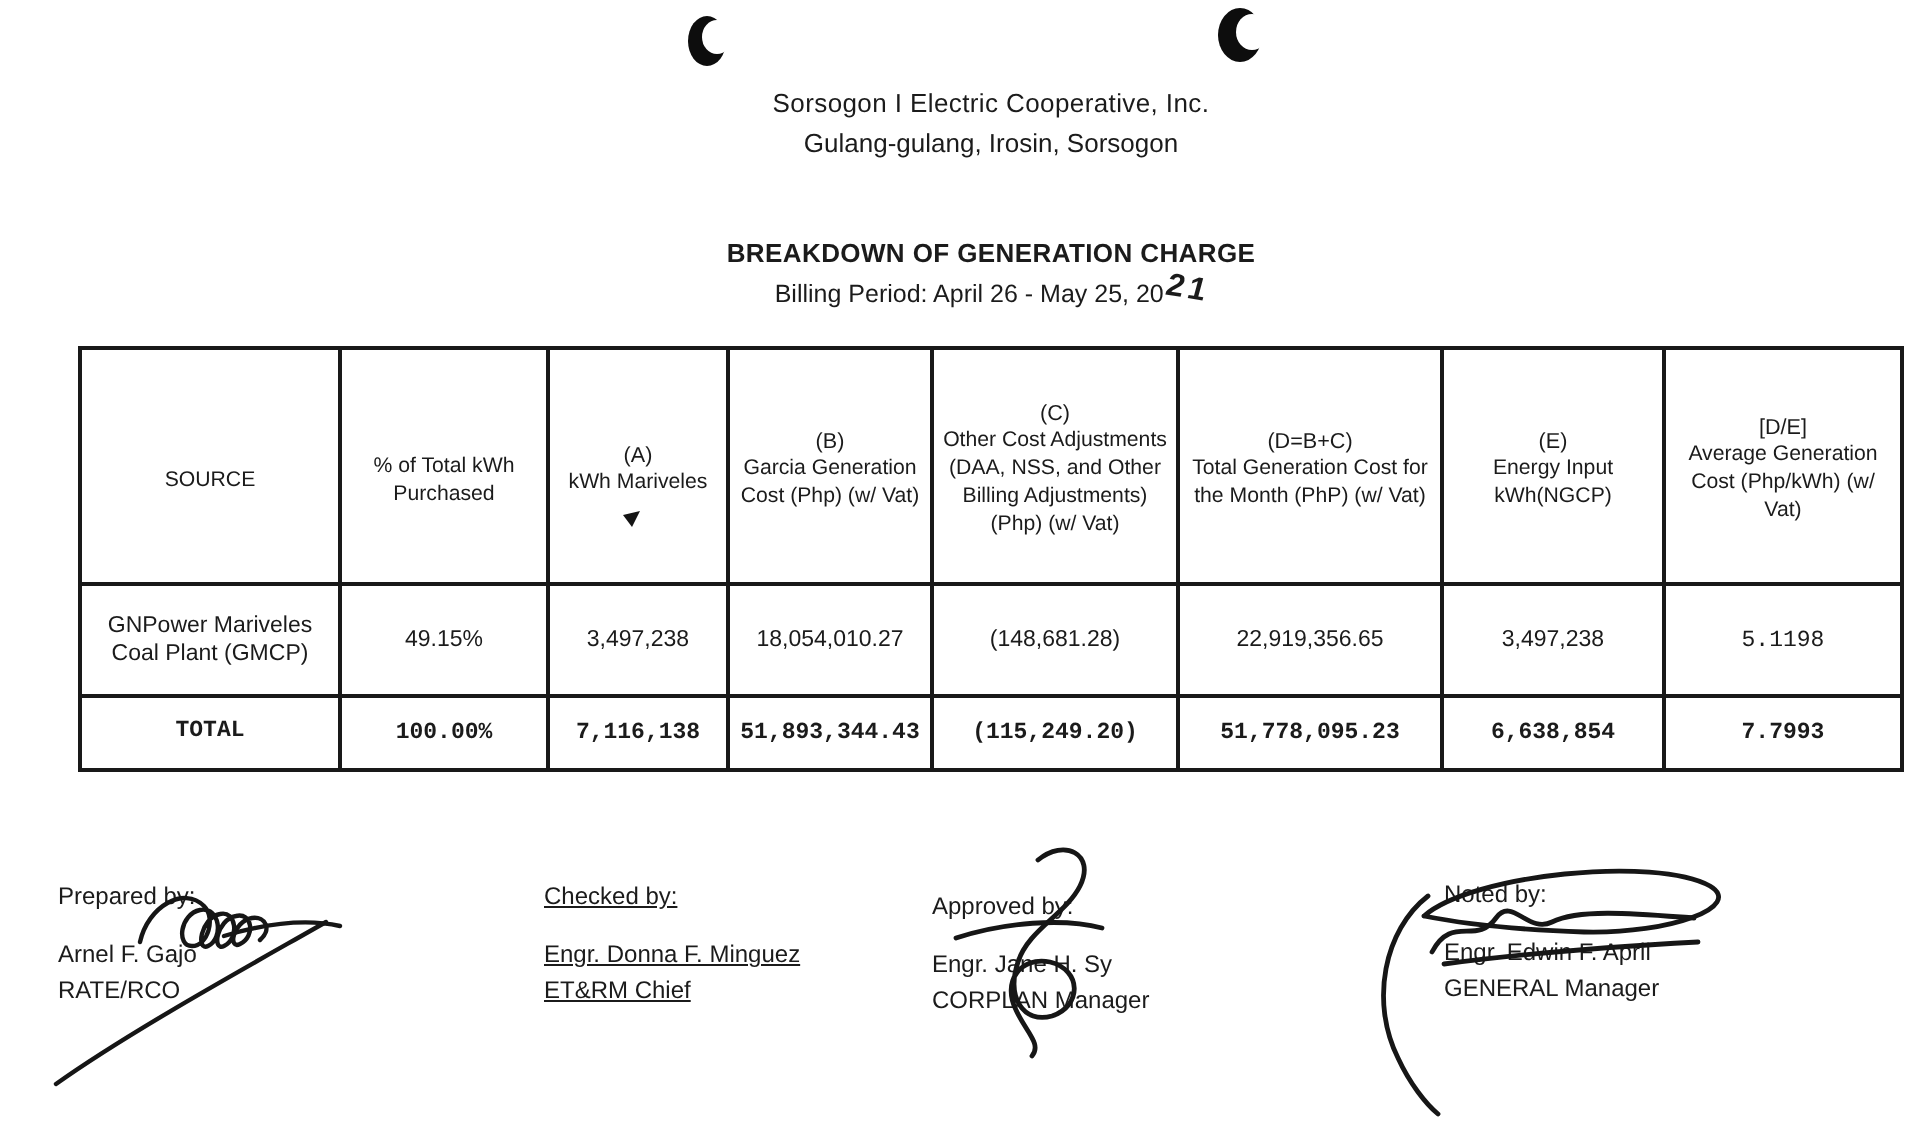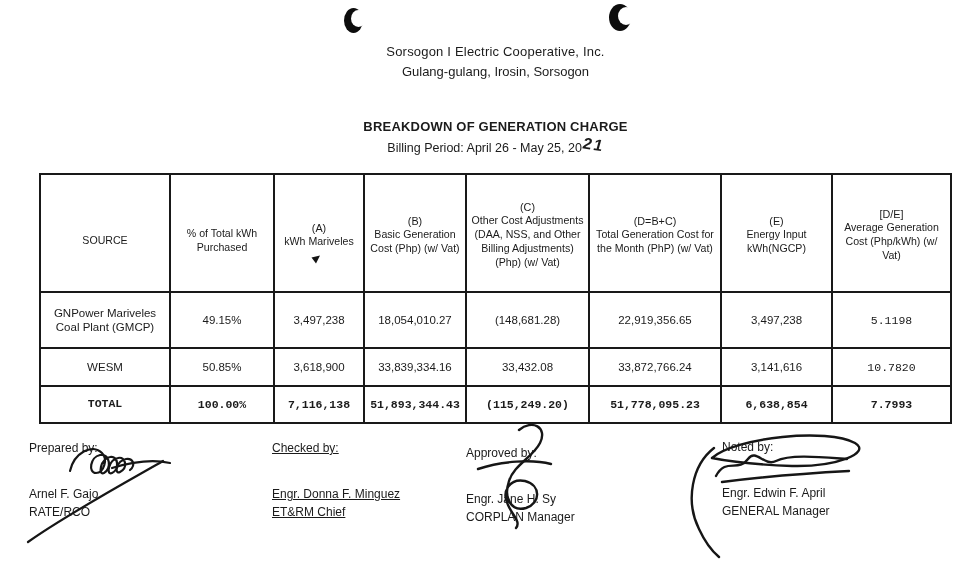--- a/index.html
+++ b/index.html
@@ -37,21 +37,21 @@
   tr.r1    { height:56px; }
   tr.r2    { height:38px; }
   tr.r3    { height:37px; }
   td.bold, tr.r3 td { font-weight:bold;font-family:Liberation Mono, monospace; }
   .src-cell { font-size:11px; line-height:1.25; padding:2px 6px; }
   .ink-mark { position:absolute; left:272px; top:82px; width:10px; height:9px; }
 
   
   .sig-block { position:absolute; font-size:12px; line-height:15px; }
   .sig-label { margin-bottom:0; }
-  .sig-name  { margin-top:31px; }
+  .sig-name  { margin-top:14px; }
   .sig-title { margin-top:3px; }
 
   .sig-svg { position:absolute; left:0; top:415px; pointer-events:none; }
 </style>
 </head>
 <body>
 
 <div class="crescent" style="left:344px; top:8px; width:20px; height:25px;">
   <div class="disc" style="left:0; top:0; width:19px; height:25px;"></div>
   <div class="bite" style="left:7px; top:2px; width:15px; height:17px;"></div>
@@ -94,21 +94,21 @@
           </th>
       <th>
             <div class="hcell">
         <div class="hcode">(A)</div>
         <div class="hlabel">kWh Mariveles</div>
             </div>
           </th>
       <th>
             <div class="hcell">
         <div class="hcode">(B)</div>
-        <div class="hlabel">Basic Generation Cost (Php) (w/ Vat)</div>
+        <div class="hlabel">Garcia Generation Cost (Php) (w/ Vat)</div>
             </div>
           </th>
       <th>
             <div class="hcell">
         <div class="hcode">(C)</div>
         <div class="hlabel">Other Cost Adjustments (DAA, NSS, and Other Billing Adjustments) (Php) (w/ Vat)</div>
             </div>
           </th>
       <th>
             <div class="hcell">
@@ -131,30 +131,20 @@
     </tr>
     <tr class="r1">
       <td class="src-cell">GNPower Mariveles Coal Plant (GMCP)</td>
       <td>49.15%</td>
       <td>3,497,238</td>
       <td>18,054,010.27</td>
       <td>(148,681.28)</td>
       <td>22,919,356.65</td>
       <td>3,497,238</td>
       <td class="bold">5.1198</td>
-    </tr>
-    <tr class="r2">
-      <td class="src-cell">WESM</td>
-      <td>50.85%</td>
-      <td>3,618,900</td>
-      <td>33,839,334.16</td>
-      <td>33,432.08</td>
-      <td>33,872,766.24</td>
-      <td>3,141,616</td>
-      <td class="bold">10.7820</td>
     </tr>
     <tr class="r3">
       <td class="src-cell">TOTAL</td>
       <td>100.00%</td>
       <td>7,116,138</td>
       <td>51,893,344.43</td>
       <td>(115,249.20)</td>
       <td>51,778,095.23</td>
       <td>6,638,854</td>
       <td>7.7993</td>

